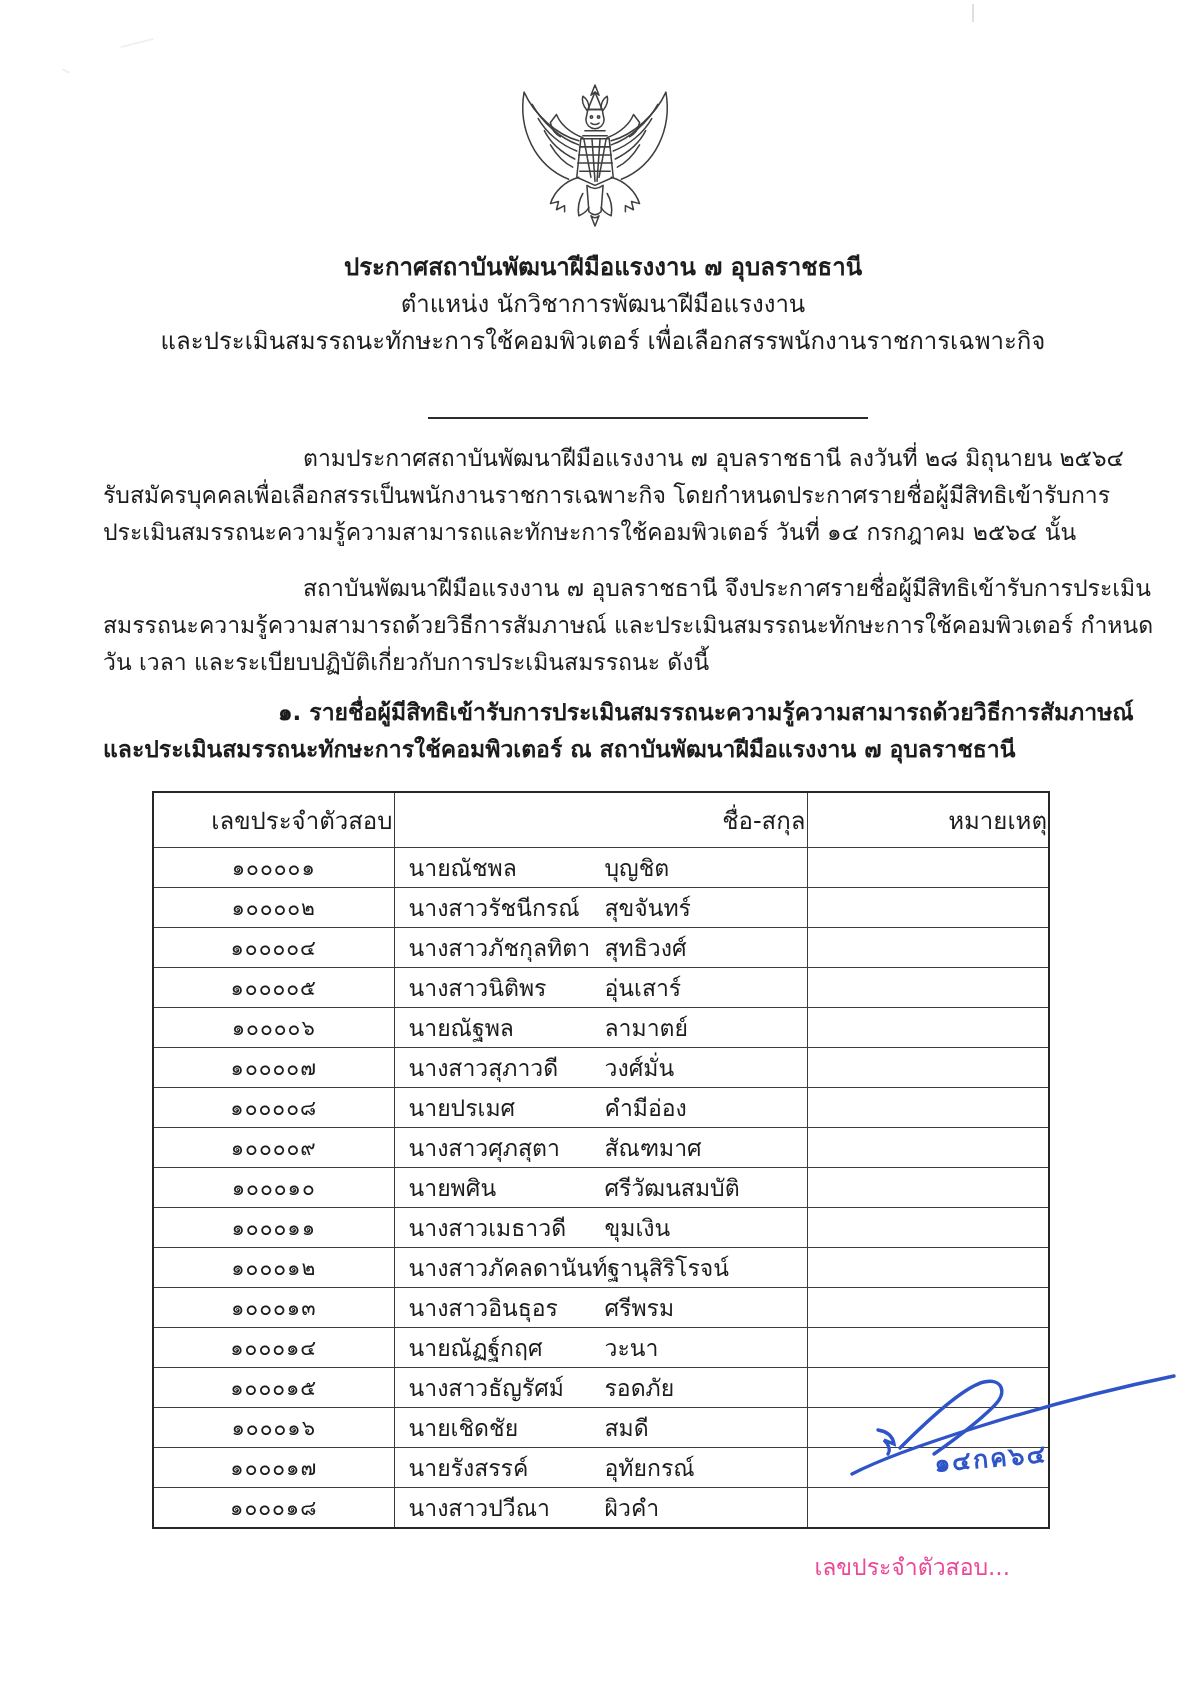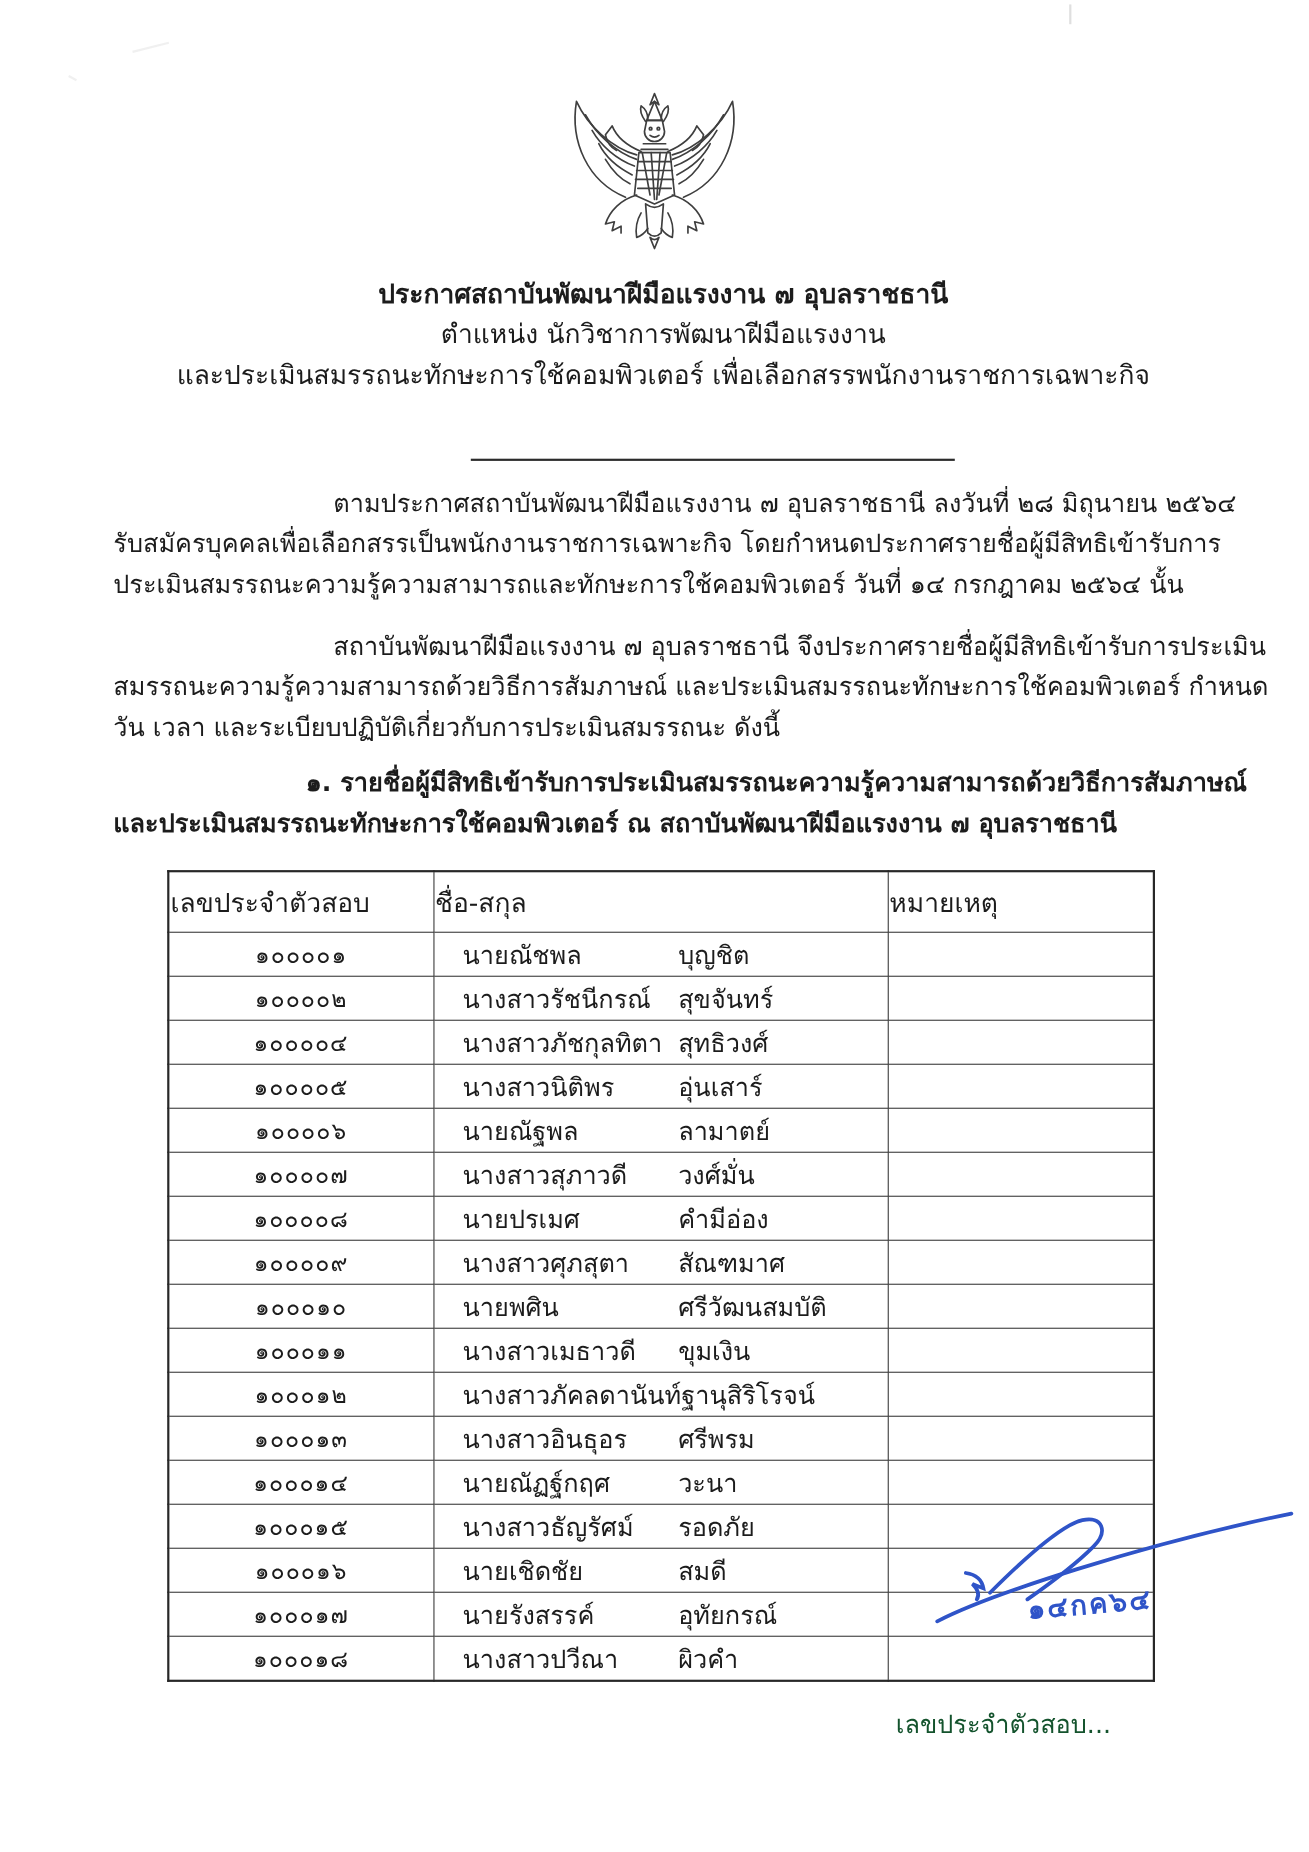--- a/index.html
+++ b/index.html
@@ -30,36 +30,36 @@
   #paragraph-1 { top:440px; }
   #paragraph-2 { top:570px; }
   #section-1   { top:694px; font-weight:bold; }
   #section-1 .line.indent { padding-left:175px; }
 
   
   .doc-table { position:absolute; top:791px; left:152px; width:896px;
                border-collapse:collapse; table-layout:fixed; }
   .doc-table, .doc-table th, .doc-table td { border:1.4px solid #3c3c3c; }
   .doc-table { border:2.5px solid #272727; }
-  .doc-table th { height:52px; font-weight:normal; font-size:24px; text-align:left; }
+  .doc-table th { height:52px; font-weight:normal; font-size:24px; text-align:right; }
   .doc-table td { height:37px; font-size:23px; overflow:hidden; }
   td.cell-id   { text-align:center; font-size:21px; letter-spacing:1px; }
-  td.cell-name { padding-left:26px; }
+  td.cell-name { padding-left:14px; }
   td.cell-name .first { display:inline-block; min-width:196px; }
   td.cell-note { }
 
   
   .signature { position:absolute; left:838px; top:1352px; width:352px; height:140px; pointer-events:none; }
   .sig-stroke { stroke:var(--ink,#2f54c8); fill:none; stroke-width:3.4; stroke-linecap:round; }
   .sig-text { position:absolute; left:96px; top:86px; color:var(--ink,#2f54c8);
               font-size:25px; font-weight:bold; transform:rotate(-5deg); letter-spacing:2px;
               white-space:nowrap; }
 
   
-  .footer-note { position:absolute; top:1549px; right:180px; font-size:23px; color:#14532d; }
+  .footer-note { position:absolute; top:1549px; right:180px; font-size:23px; color:#ec4899; }
 
   
   .artifact { position:absolute; background:#c4c4c4; }
   .art-1 { top:4px;  left:972px; width:2px;  height:18px; opacity:.55; }
   .art-2 { top:42px; left:120px; width:34px; height:2px;  opacity:.25; transform:rotate(-14deg); }
   .art-3 { top:70px; left:62px;  width:8px;  height:2px;  opacity:.25; transform:rotate(28deg); }
 </style>
 </head>
 <body>
 

